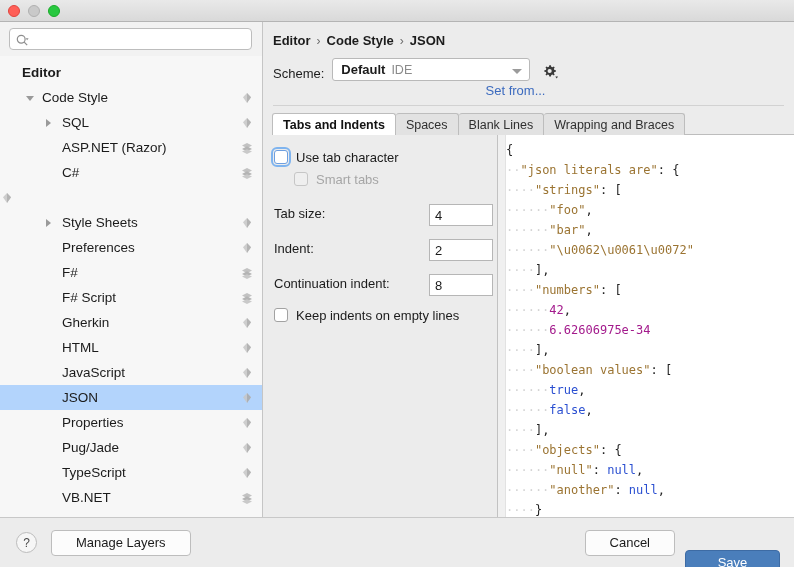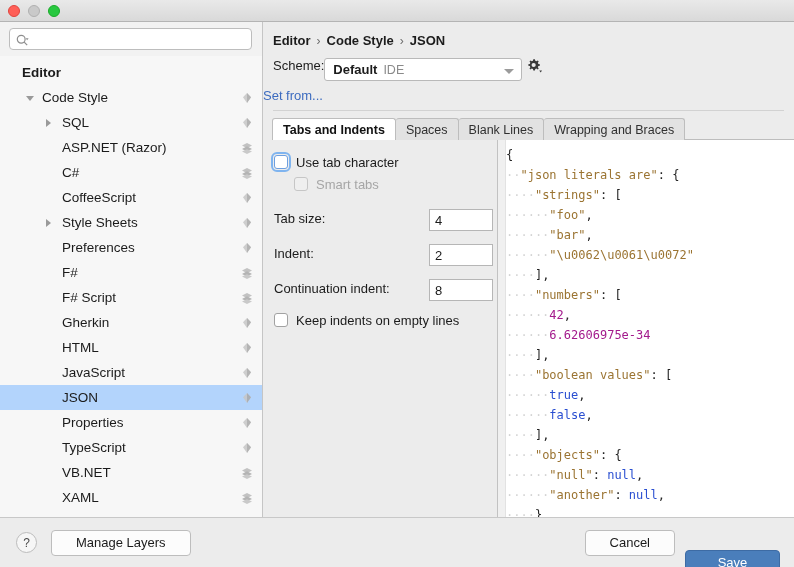--- a/index.html
+++ b/index.html
@@ -107,21 +107,21 @@
   .breadcrumb {
     padding: 11px 0 0 10px;
     font-size: 13px; font-weight: bold; color: #1c1c1c;
     display: flex; align-items: center; gap: 6px;
   }
   .crumb-sep { color: #6d6d6d; font-weight: normal; font-size: 12px; }
 
   .scheme-row {
     margin-top: 10px;
     padding-left: 10px;
-    display: flex; align-items: flex-start; 
+    display: flex; align-items: flex-end; gap: 8px;
   }
   .scheme-label { font-size: 13px; color: #1c1c1c; }
   .combo {
     position: relative;
     width: 198px; height: 23px;
     background: #fff;
     border: 1px solid #b9b9b9;
     border-radius: 3px;
     display: flex; align-items: center;
     padding: 0 8px;
@@ -132,23 +132,22 @@
   .combo-arrow {
     position: absolute; right: 7px; top: 10px;
     width: 0; height: 0;
     border-left: 5px solid transparent;
     border-right: 5px solid transparent;
     border-top: 5px solid #9b9b9b;
   }
   .gear { width: 17px; height: 17px; margin-left: 4px; }
 
   .setfrom-row {
-    margin-top: 5px;
     padding-right: 26px;
-    text-align: left;
+    text-align: center;
   }
   .setfrom {
     font-size: 13px; color: #3c6bbf; cursor: default;
   }
   .hr {
     margin: 6px 10px 0 10px;
     border-bottom: 1px solid #d2d2d2;
   }
 
   
@@ -360,21 +359,20 @@
           </div>
           <div class="tree-row">
             <span class="tree-label" style="padding-left: 62px;">C#</span>
             <span class="row-icon"><svg width="14" height="14" viewBox="0 0 14 14">
                 <polygon points="7,2 12,4.6 7,7.2 2,4.6" fill="#b9b9b9"></polygon>
                 <polygon points="7,5.3 12,7.9 7,10.5 2,7.9" fill="#a9a9a9"></polygon>
                 <polygon points="7,8.2 12,10.6 7,13 2,10.6" fill="#c2c2c2"></polygon>
               </svg></span>
           </div>
           <div class="tree-row">
-            <span class="tree-label" style="padding-left: 62px;">CoffeeScript</span>
             <span class="row-icon"><svg width="14" height="14" viewBox="0 0 14 14">
                 <polygon points="7,2 11,6.2 7,12 3,6.2" fill="#c7c7c7"></polygon>
                 <polygon points="7,2 11,6.2 7,12" fill="#a9a9a9"></polygon>
               </svg></span>
           </div>
           <div class="tree-row">
             <span class="arrow arrow-right" style="left: 46px; top: 9px;"></span>
             <span class="tree-label" style="padding-left: 62px;">Style Sheets</span>
             <span class="row-icon"><svg width="14" height="14" viewBox="0 0 14 14">
                 <polygon points="7,2 11,6.2 7,12 3,6.2" fill="#c7c7c7"></polygon>
@@ -427,20 +425,27 @@
           </div>
           <div class="tree-row selected">
             <span class="tree-label" style="padding-left: 62px;">JSON</span>
             <span class="row-icon"><svg width="14" height="14" viewBox="0 0 14 14">
                 <polygon points="7,2 11,6.2 7,12 3,6.2" fill="#c7c7c7"></polygon>
                 <polygon points="7,2 11,6.2 7,12" fill="#a9a9a9"></polygon>
               </svg></span>
           </div>
           <div class="tree-row">
             <span class="tree-label" style="padding-left: 62px;">Properties</span>
+            <span class="row-icon"><svg width="14" height="14" viewBox="0 0 14 14">
+                <polygon points="7,2 11,6.2 7,12 3,6.2" fill="#c7c7c7"></polygon>
+                <polygon points="7,2 11,6.2 7,12" fill="#a9a9a9"></polygon>
+              </svg></span>
+          </div>
+          <div class="tree-row">
+            <span class="tree-label" style="padding-left: 62px;">Pug/Jade</span>
             <span class="row-icon"><svg width="14" height="14" viewBox="0 0 14 14">
                 <polygon points="7,2 11,6.2 7,12 3,6.2" fill="#c7c7c7"></polygon>
                 <polygon points="7,2 11,6.2 7,12" fill="#a9a9a9"></polygon>
               </svg></span>
           </div>
           <div class="tree-row">
             <span class="tree-label" style="padding-left: 62px;">TypeScript</span>
             <span class="row-icon"><svg width="14" height="14" viewBox="0 0 14 14">
                 <polygon points="7,2 11,6.2 7,12 3,6.2" fill="#c7c7c7"></polygon>
                 <polygon points="7,2 11,6.2 7,12" fill="#a9a9a9"></polygon>

